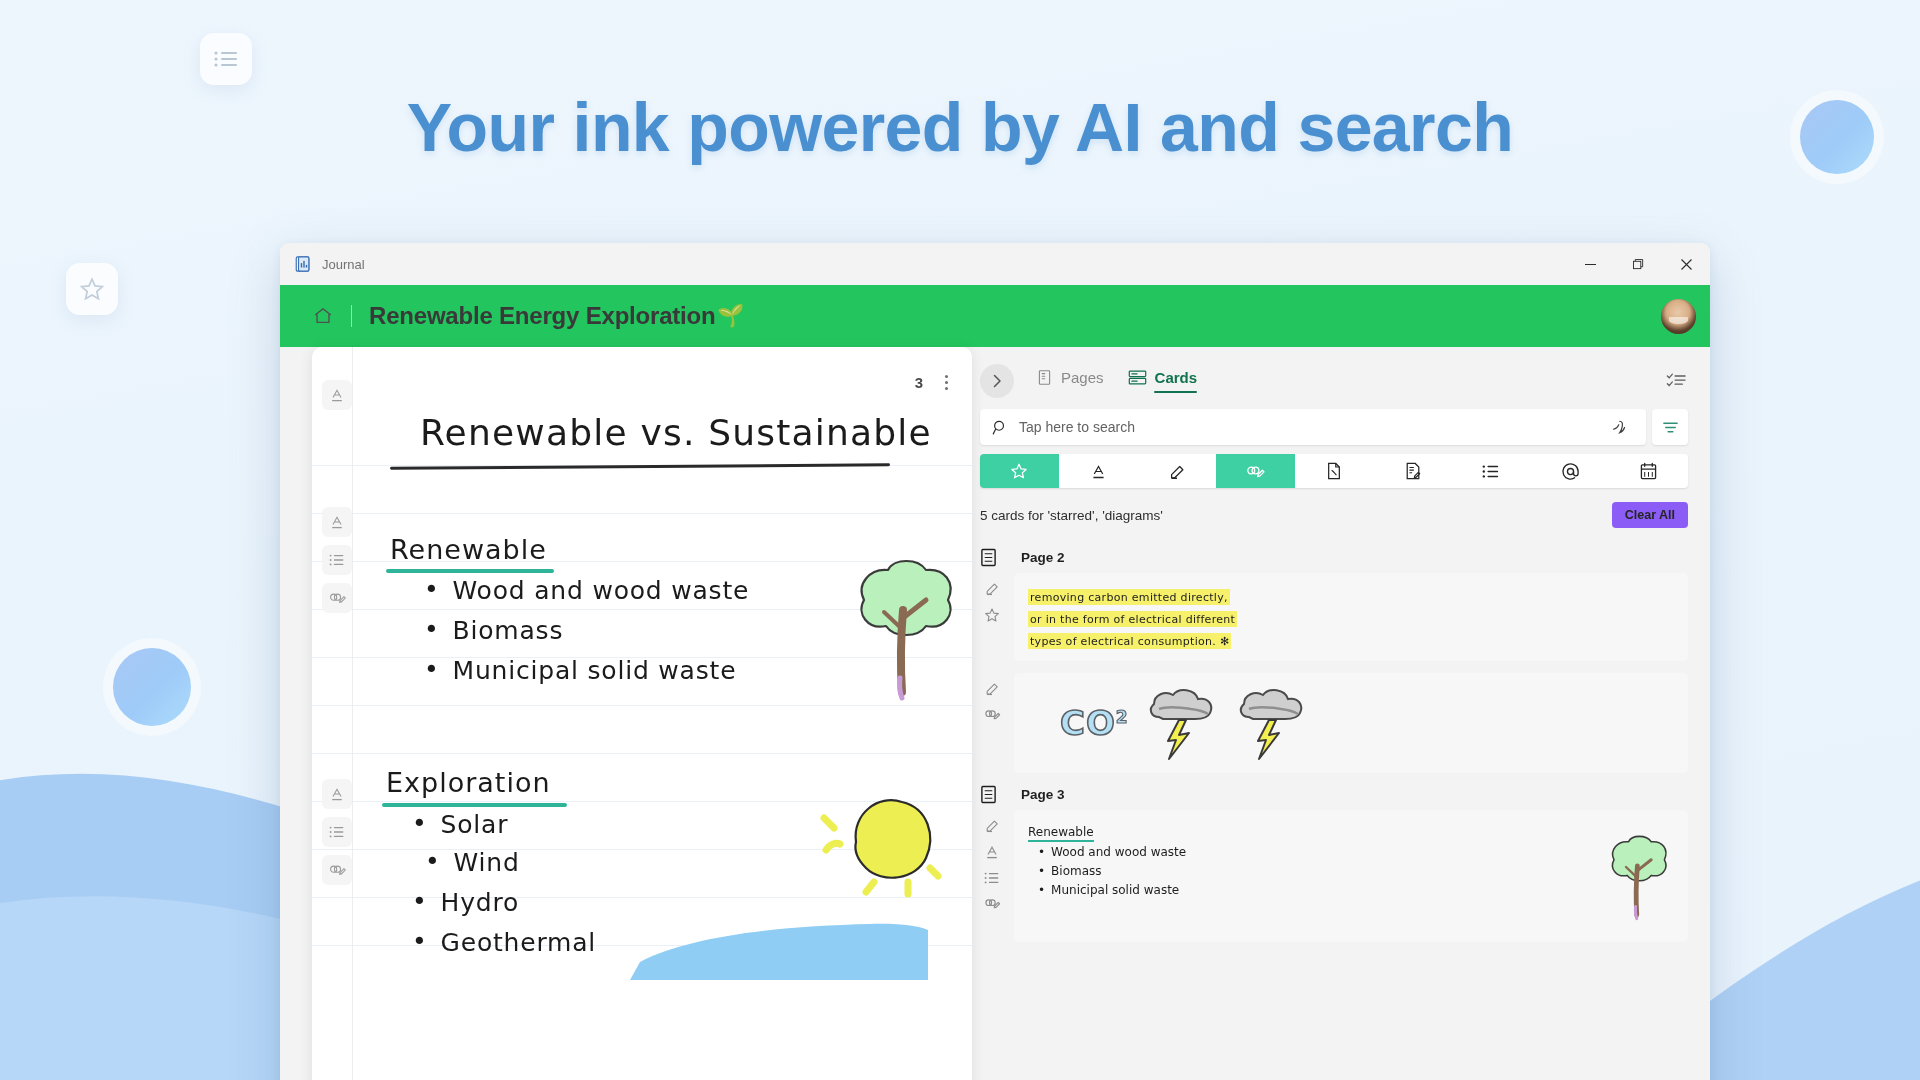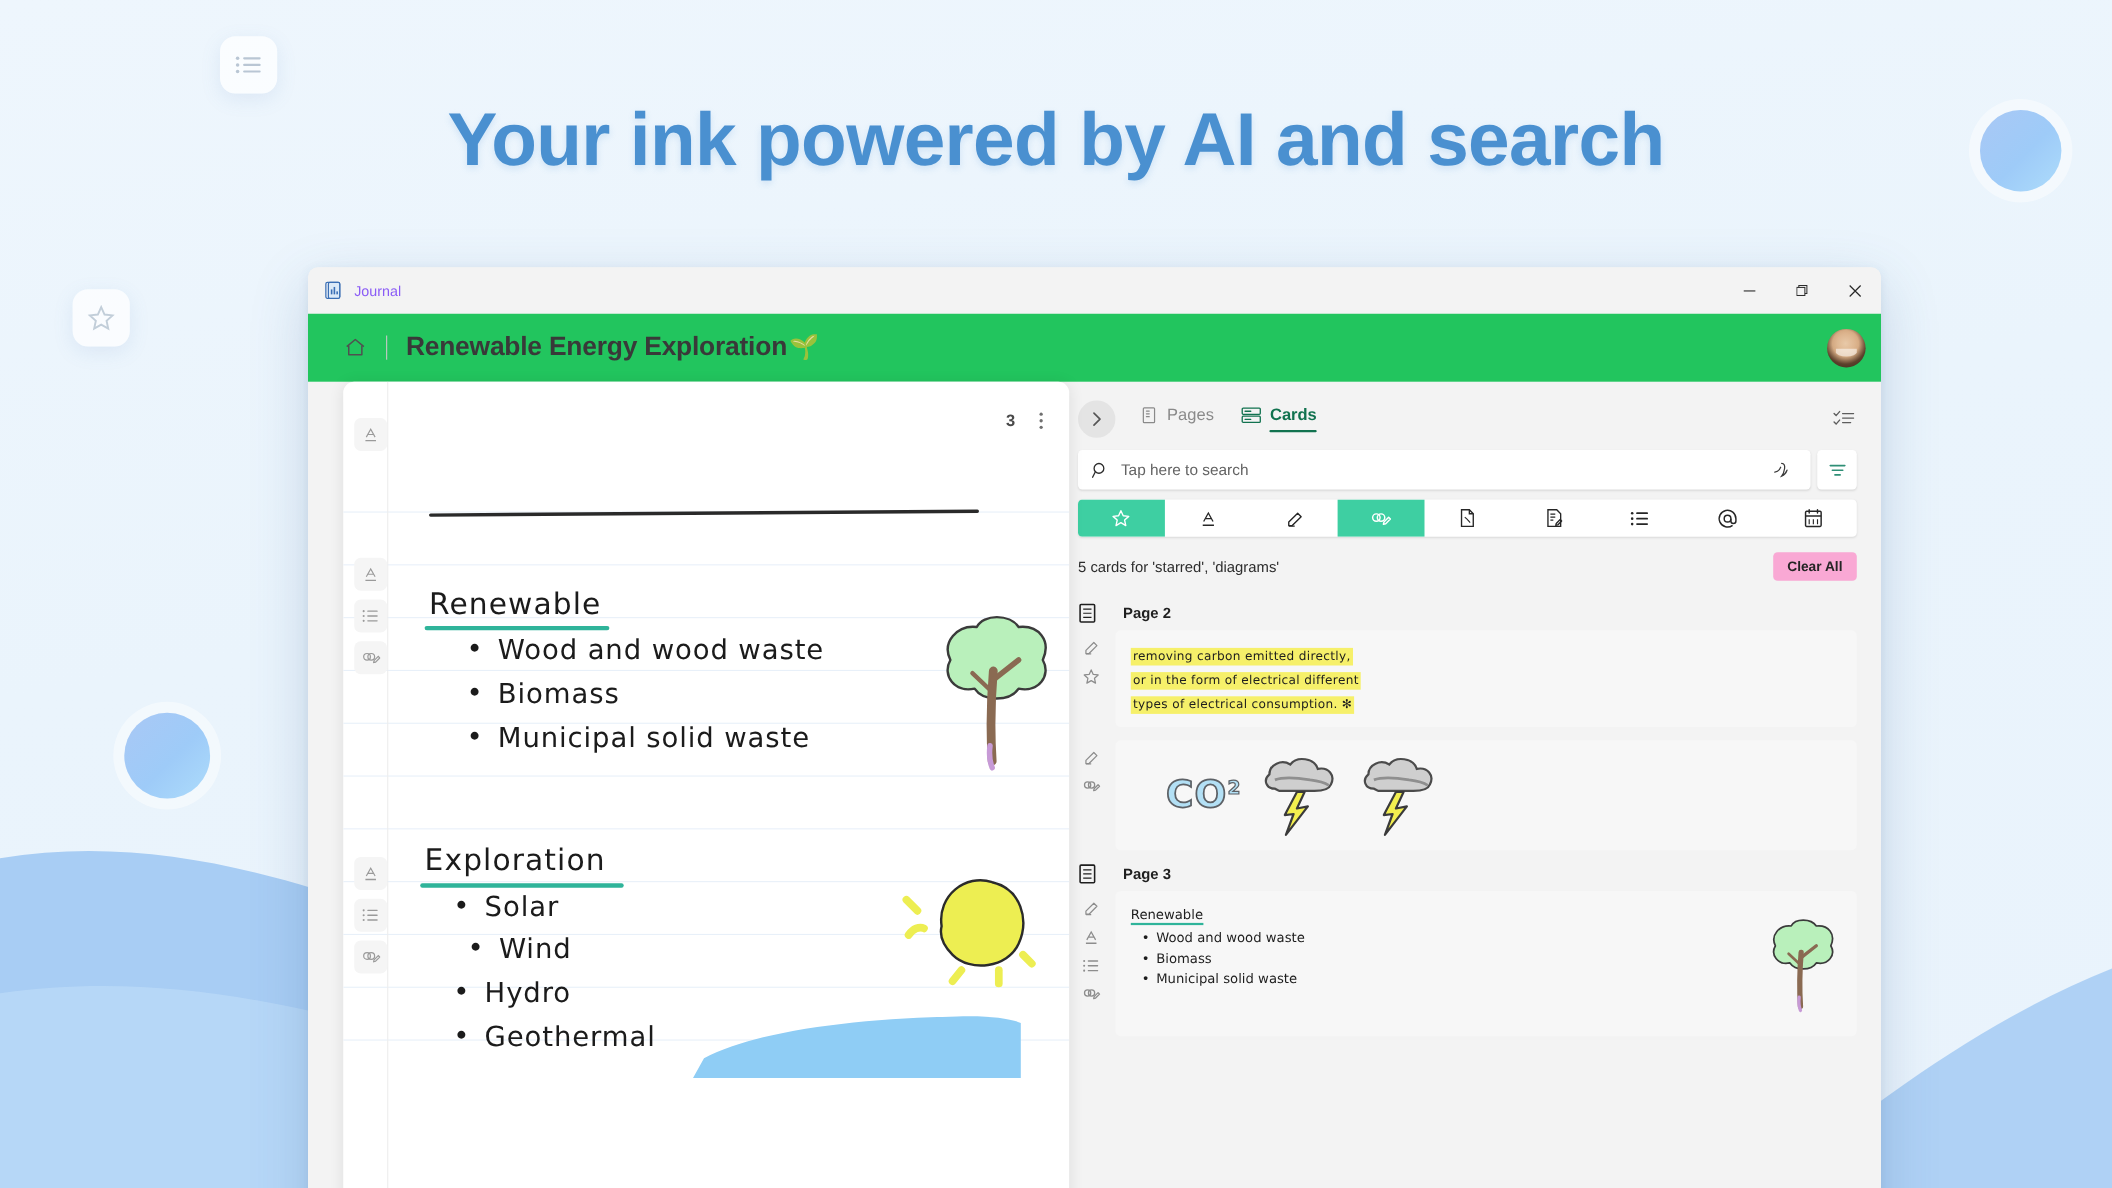--- a/index.html
+++ b/index.html
@@ -59,21 +59,21 @@
 
   
   .titlebar {
     height: 42px; flex: 0 0 42px;
     display: flex; align-items: center;
     padding-left: 14px;
     background: #f3f3f3;
     position: relative;
   }
   .app-icon { width: 18px; height: 18px; margin-right: 10px; }
-  .app-title-text { font-size: 13px; color: #8b5cf6; }
+  .app-title-text { font-size: 13px; color: #737373; }
   .win-controls { position: absolute; right: 0; top: 0; display: flex; height: 42px; }
   .win-btn {
     width: 48px; height: 42px;
     display: flex; align-items: center; justify-content: center;
     color: #2b2b2b;
   }
 
   
   .doc-header {
     height: 62px; flex: 0 0 62px;
@@ -225,21 +225,21 @@
   }
   .chip.on { background: #3ecfa2; color: #fff; }
 
   .result-row {
     display: flex; align-items: center;
     margin: 14px 0 0 8px; height: 26px;
   }
   .result-text { font-size: 13.5px; color: #2d2d2d; }
   .clear-all {
     margin-left: auto;
-    background: #f9a8d4; color: #252525;
+    background: #8b5cf6; color: #252525;
     font-size: 12.5px; font-weight: 700;
     padding: 6px 13px; border-radius: 4px;
   }
 
   .cards-scroll { margin: 10px 0 0 8px; overflow: hidden; flex: 1; }
   .page-group { margin-bottom: 4px; }
   .page-group-head { display: flex; align-items: center; gap: 24px; margin: 10px 0 6px 0; }
   .page-group-label { font-size: 13.5px; font-weight: 700; color: #1f1f1f; }
   .card-row { display: flex; gap: 10px; margin-bottom: 12px; }
   .card-rail { width: 24px; display: flex; flex-direction: column; align-items: center; gap: 11px; padding-top: 8px; color: #8d8d8d; }
@@ -431,20 +431,21 @@
           </svg>
         </div>
         <div class="rail-btn" style="top:508px">
           <svg width="17" height="16" viewBox="0 0 20 18" fill="none" stroke="currentColor" stroke-width="1.3">
             <circle cx="5.5" cy="8" r="3.6"></circle>
               <circle cx="10" cy="8" r="3.6"></circle>
             <path d="M13 12l4.5-4.5 1.6 1.6L14.6 13.6 12.6 14z"></path>
           </svg>
         </div>
 
+        <div class="ink ink-hand hw-title">Renewable vs. Sustainable</div>
         <div class="hw-title-rule"></div>
 
         <div class="ink ink-hand hw-h2" style="left:78px; top:187px">Renewable</div>
         <div class="hw-h2-rule" style="left:74px; top:222px; width:168px"></div>
 
         <div class="ink ink-hand hw-li" style="left:112px; top:228px">Wood  and  wood waste</div>
         <div class="ink ink-hand hw-li" style="left:112px; top:268px">Biomass</div>
         <div class="ink ink-hand hw-li" style="left:112px; top:308px">Municipal  solid  waste</div>
 
         <div class="ink ink-hand hw-h2" style="left:74px; top:420px">Exploration</div>

